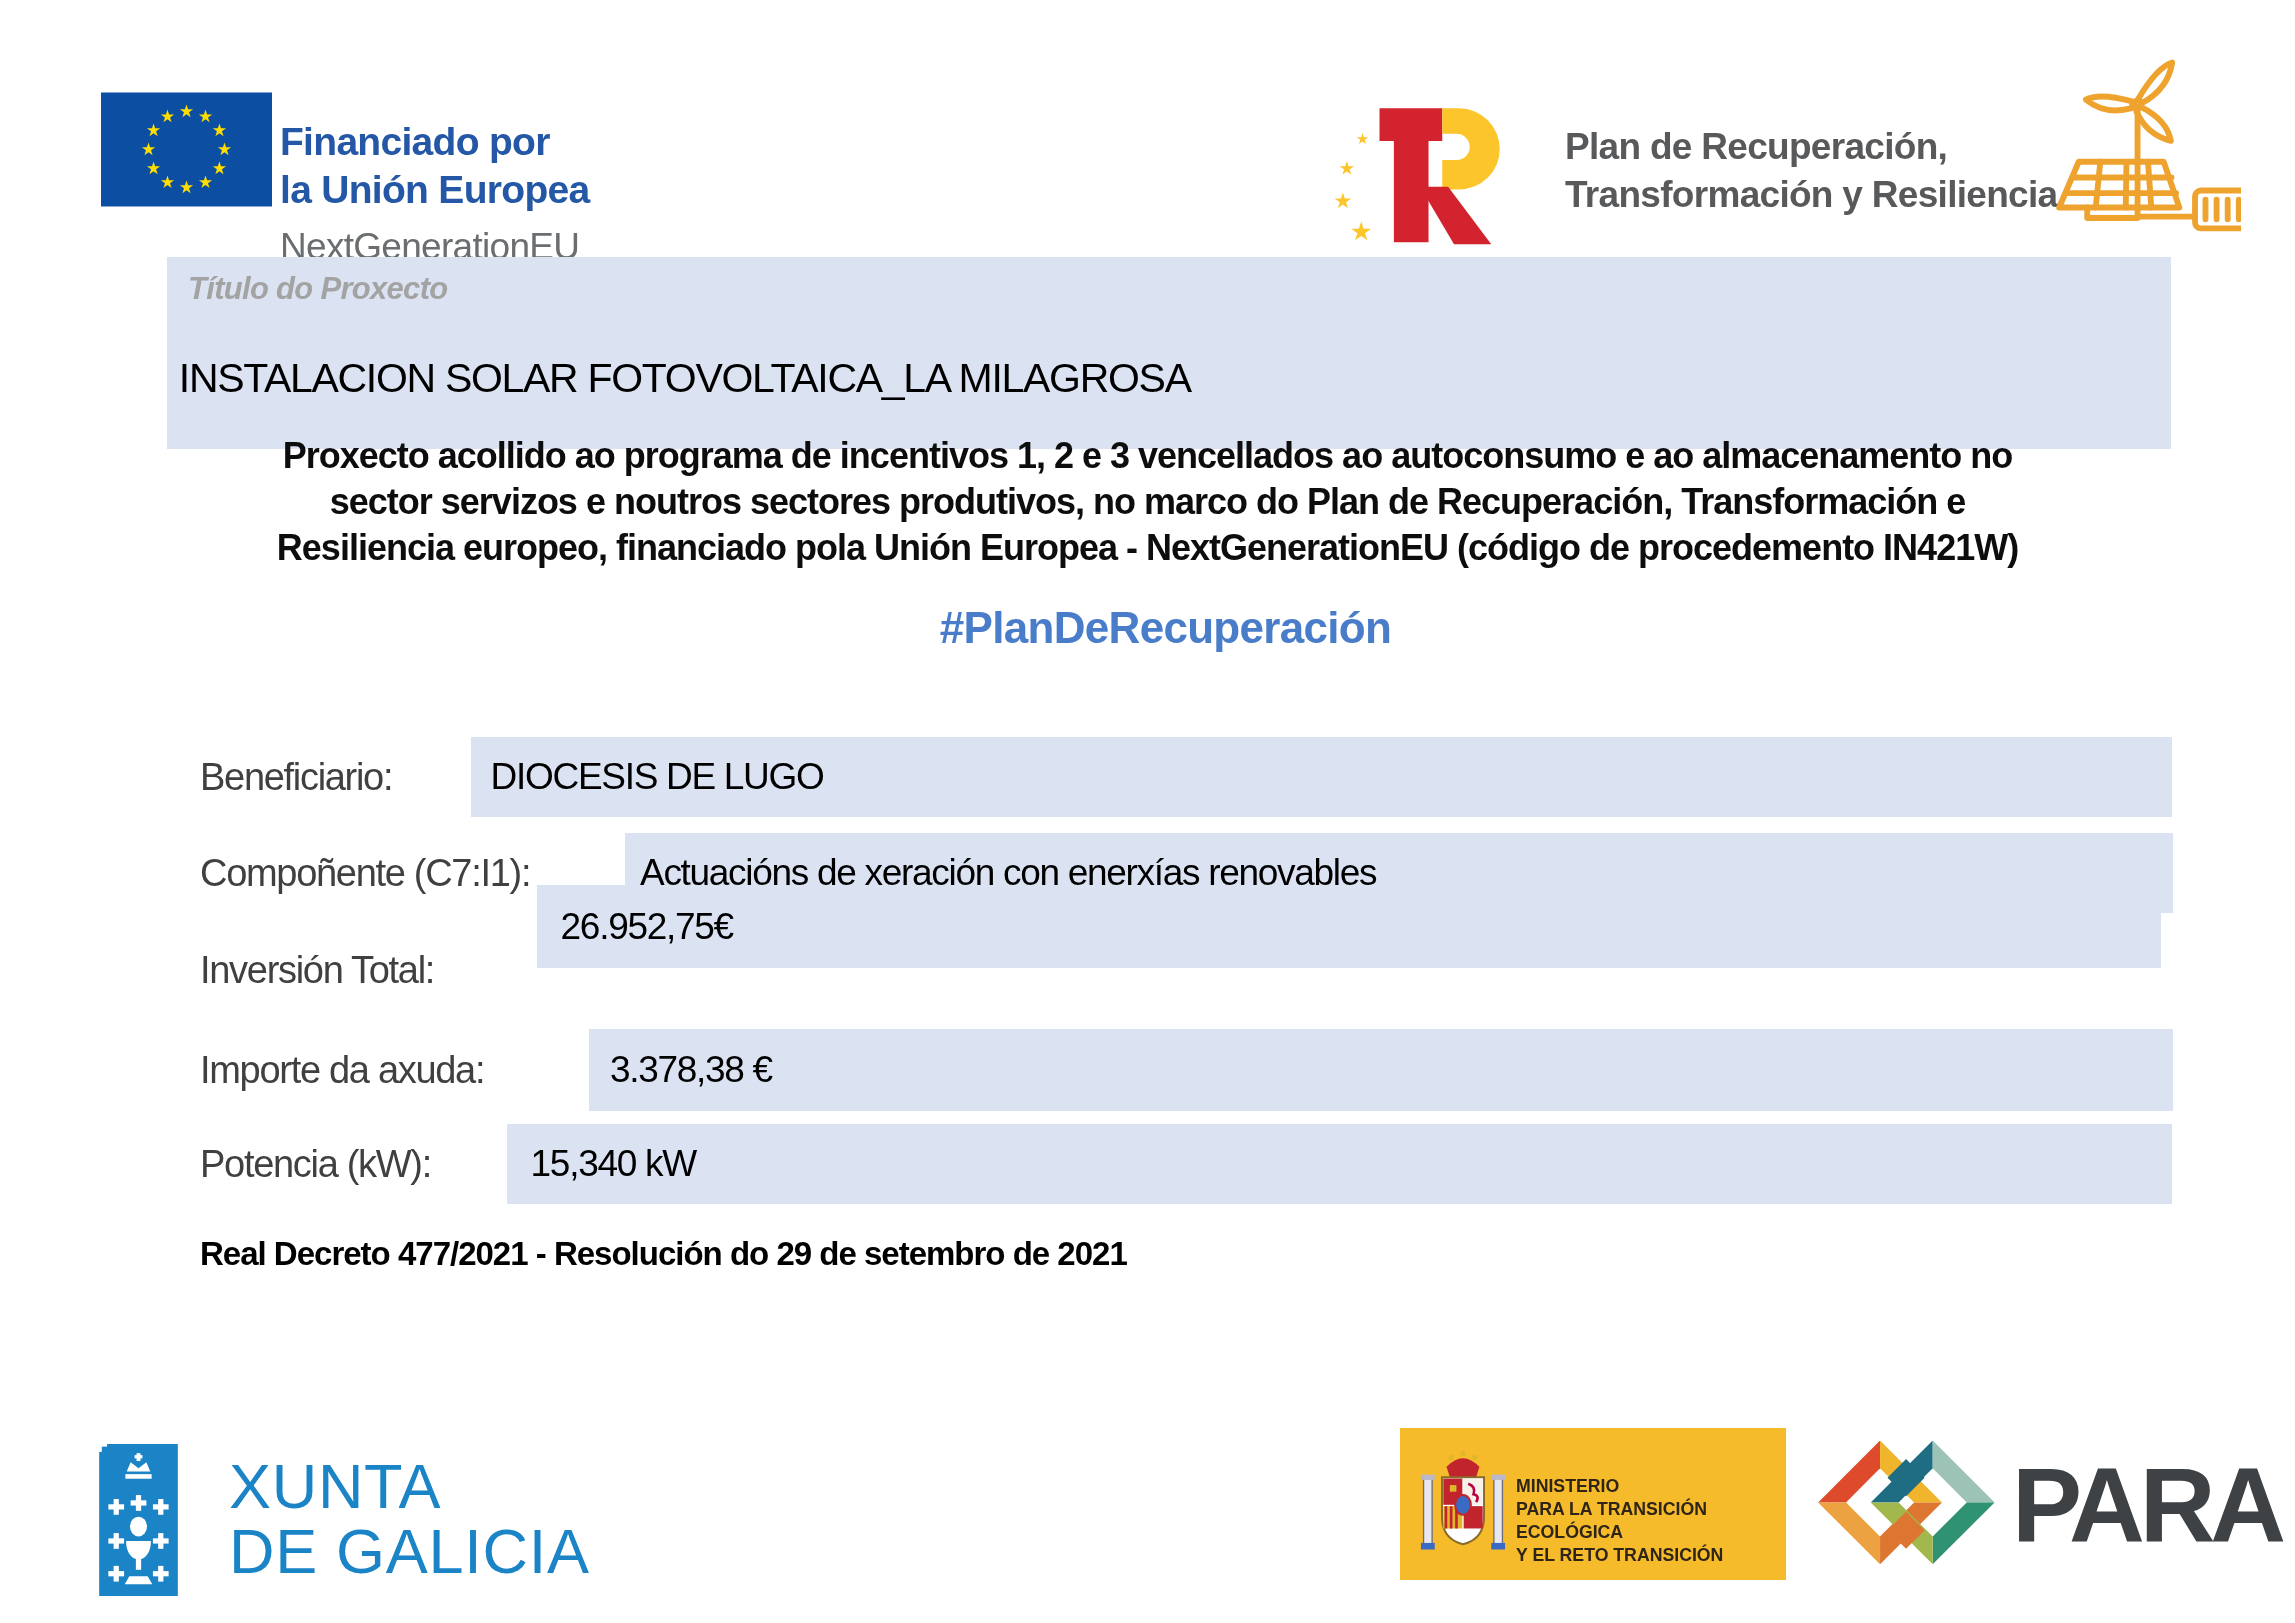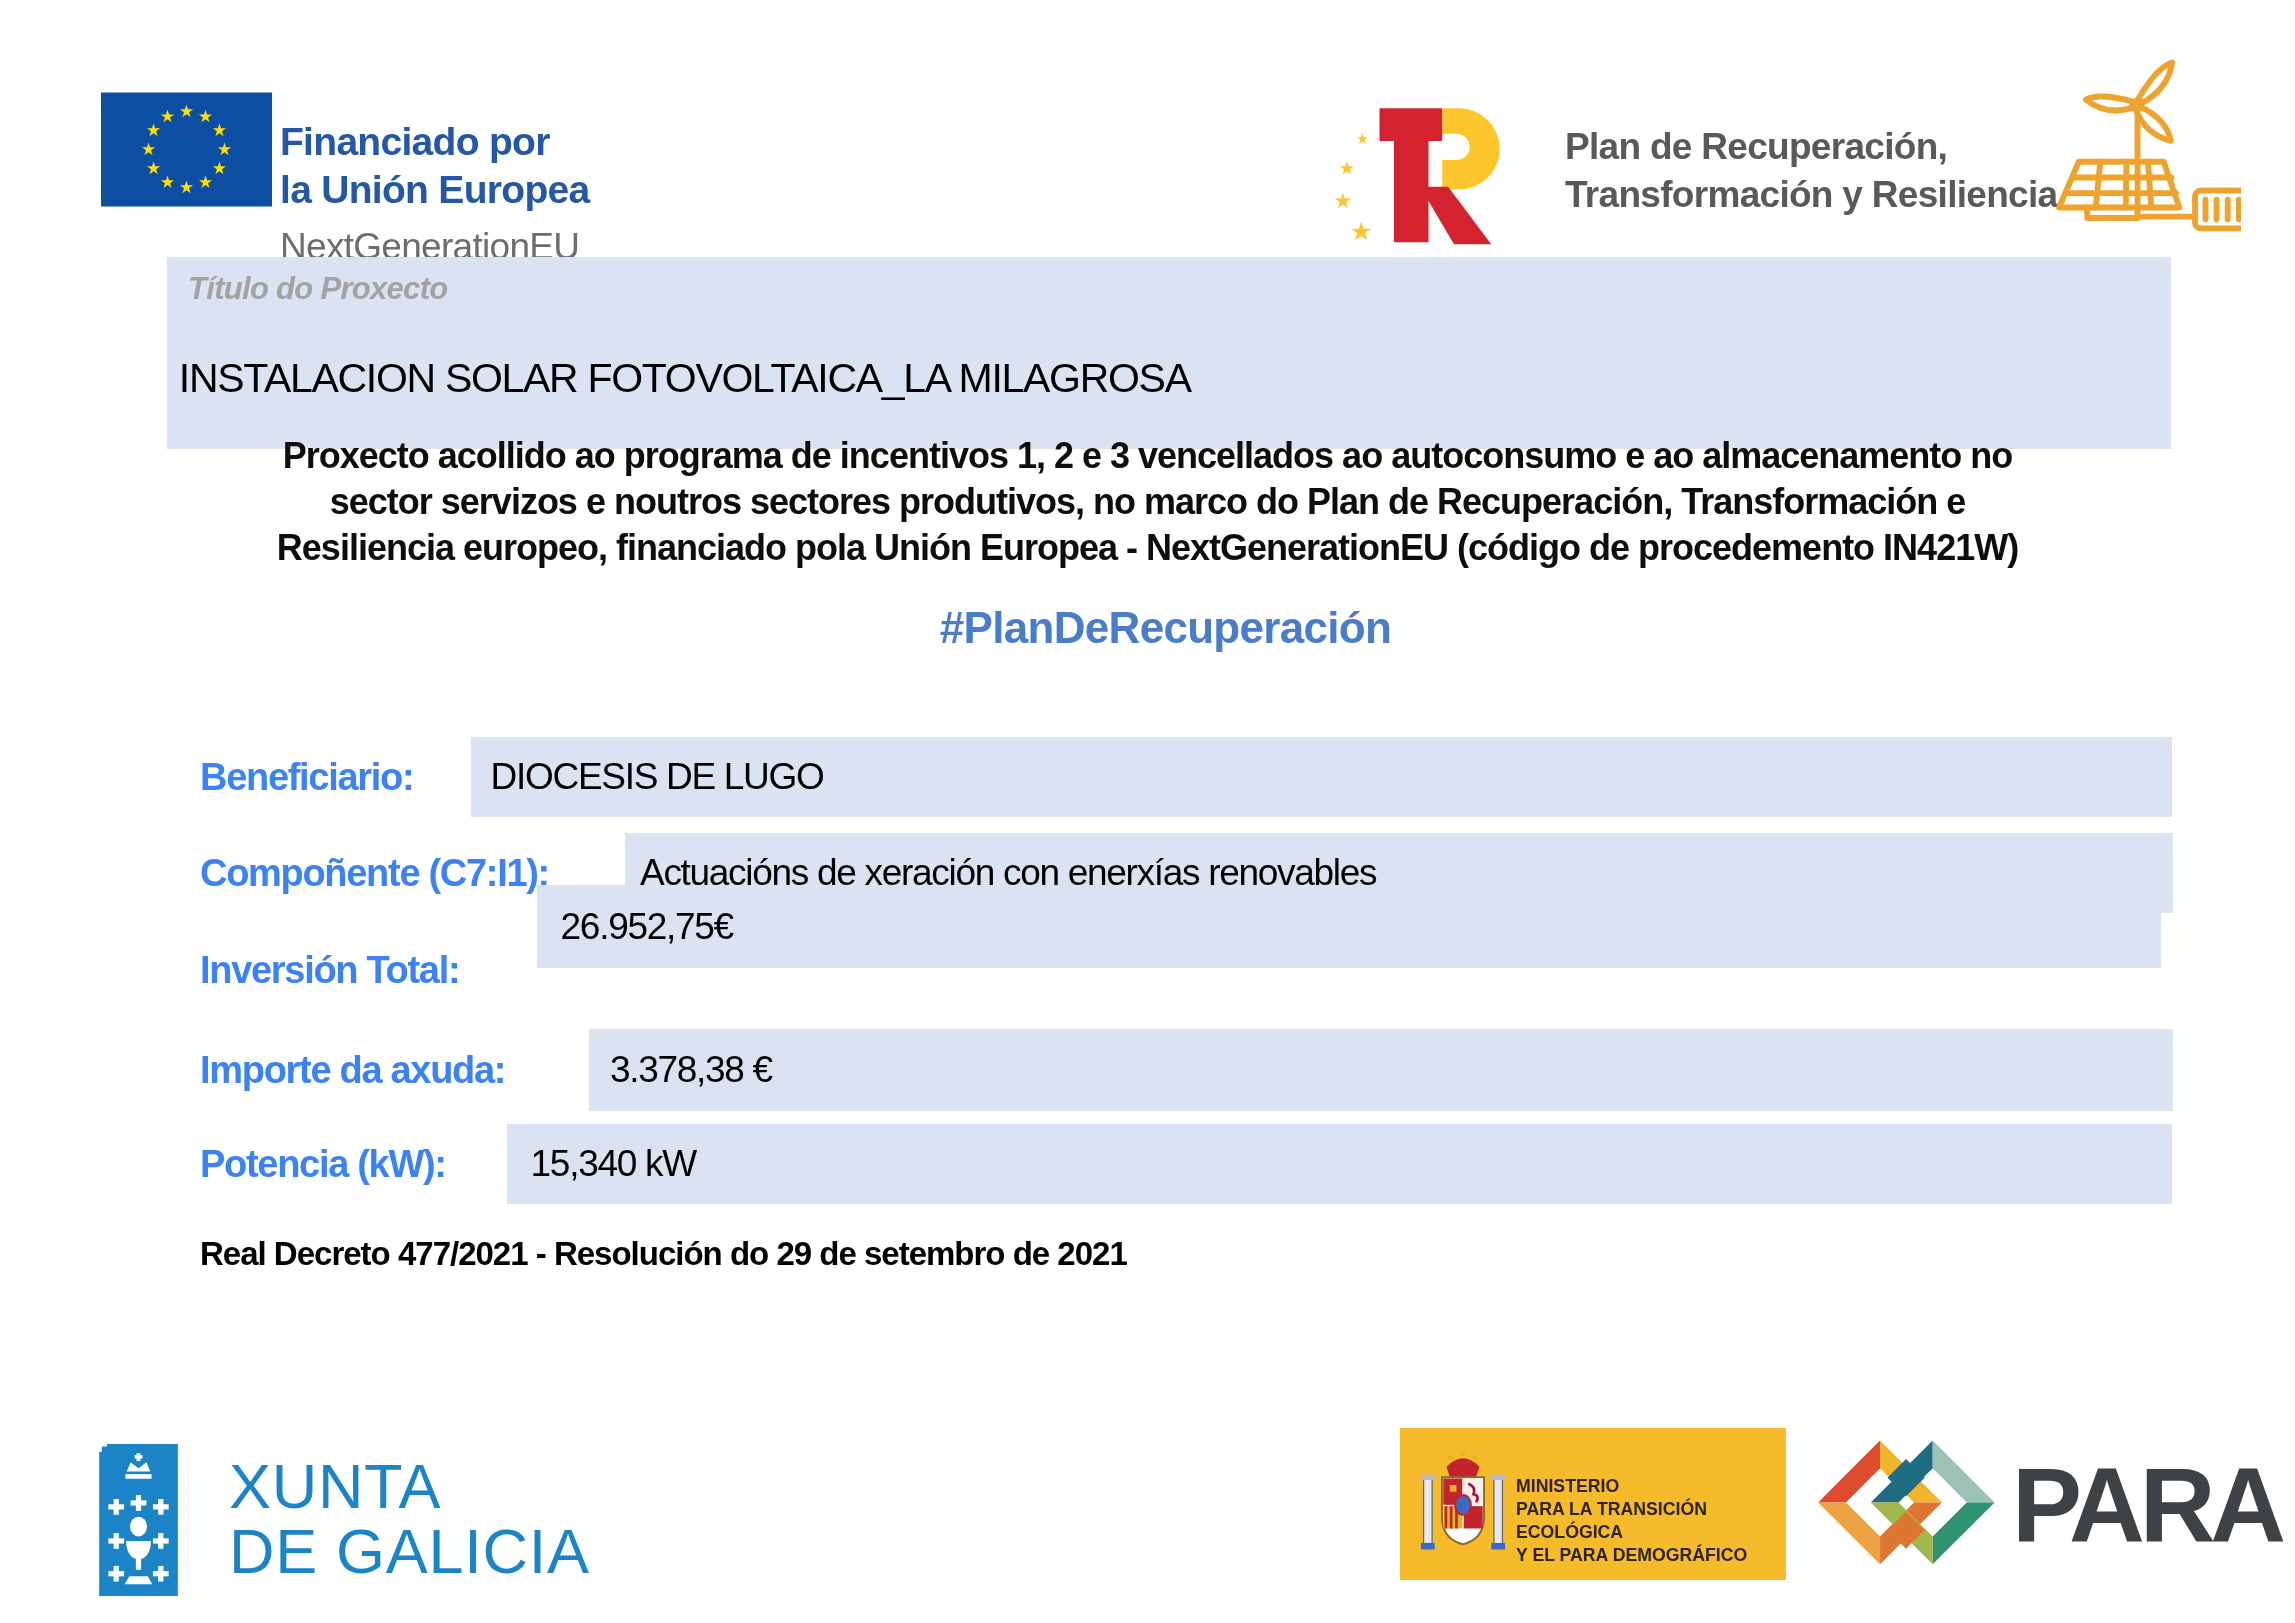--- a/index.html
+++ b/index.html
@@ -18,21 +18,21 @@
   #renewables{position:absolute;left:2038px;top:52px;width:203px;height:196px;}
   
   #title-box{position:absolute;left:167px;top:257px;width:2004px;height:192px;background:#dbe3f3;}
   #title-label{position:absolute;left:21px;top:14.4px;font-size:31px;font-weight:bold;font-style:italic;color:#a3a3a3;letter-spacing:-0.7px;}
   #project-title{position:absolute;left:11.8px;top:98px;font-size:41px;color:#000;letter-spacing:-1.3px;white-space:nowrap;}
   
   #description{position:absolute;left:117px;top:433px;width:2061px;text-align:center;}
   .desc-line{font-size:36px;font-weight:bold;color:#0d0d0d;line-height:46px;letter-spacing:-1px;white-space:nowrap;}
   #hashtag{position:absolute;left:18px;top:603px;width:2295px;text-align:center;font-size:44px;font-weight:bold;color:#4a7dc9;letter-spacing:-0.7px;}
   
-  .field-label{position:absolute;font-size:38px;font-weight:bold;color:#3b82f6;letter-spacing:-1.3px;display:flex;align-items:center;white-space:nowrap;}
+  .field-label{position:absolute;font-size:38px;font-weight:normal;color:#404040;letter-spacing:-1.3px;display:flex;align-items:center;white-space:nowrap;}
   .field-box{position:absolute;background:#dbe3f3;display:flex;align-items:center;}
   .field-value{font-size:37px;color:#000;letter-spacing:-1.3px;white-space:nowrap;}
   #f0-label{left:200px;top:737px;height:80px;}
   #f0-box{left:471px;top:737px;width:1701px;height:80px;}  #f0-box .field-value{padding-left:19.6px;}
   #f1-label{left:200px;top:833px;height:80px;}
   #f1-box{left:625px;top:833px;width:1548px;height:80px;}  #f1-box .field-value{padding-left:15px;}
   #f2-label{left:200px;top:929px;height:83px;}
   #f2-box{left:537px;top:885px;width:1624px;height:83px;}  #f2-box .field-value{padding-left:23.6px;}
   #f3-label{left:200px;top:1029px;height:82px;}
   #f3-box{left:589px;top:1029px;width:1584px;height:82px;}  #f3-box .field-value{padding-left:21px;}
@@ -194,21 +194,21 @@
       <path d="M78,70 q12,4 8,16 q10,2 4,12" stroke="#b04" stroke-width="4" fill="none"></path>
       <rect x="40" y="104" width="29" height="34" fill="#e0b62a"></rect>
       <path d="M44,104 v34 M52,104 v34 M60,104 v34" stroke="#c2242e" stroke-width="4"></path>
       <path d="M71,104 h29 v34 h-29 z" fill="#c2242e"></path>
       <rect x="50" y="72" width="10" height="10" fill="#e0b62a"></rect>
       <ellipse cx="70" cy="102" rx="12" ry="15" fill="#3a6bc4" stroke="#c2242e" stroke-width="3"></ellipse>
     </svg>
     <div id="ministerio-textblock">
       <div class="ministerio-line">MINISTERIO</div>
       <div class="ministerio-line">PARA LA TRANSICIÓN ECOLÓGICA</div>
-      <div class="ministerio-line">Y EL PARA DEMOGRÁFICO</div>
+      <div class="ministerio-line">Y EL RETO TRANSICIÓN</div>
     </div>
   </div>
 
   <svg id="idae-logo" viewBox="0 0 300 260">
     <g transform="translate(0,0)">
       <polygon points="100,25 0,125 45,125 100,70" fill="#dd4a2c"></polygon>
       <polygon points="100,25 200,125 155,125 100,70" fill="#f1b42d"></polygon>
       <polygon points="0,125 100,225 100,180 45,125" fill="#eda242"></polygon>
       <polygon points="100,225 200,125 155,125 100,180" fill="#dd7630"></polygon>
       <polygon points="185,25 85,125 130,125 185,70" fill="#1f6d83"></polygon>

